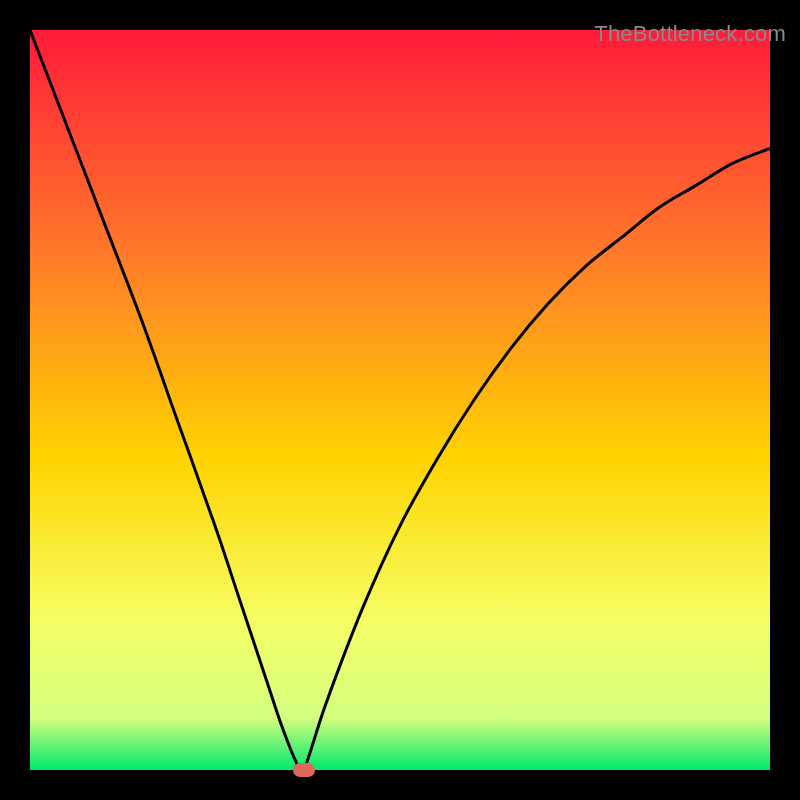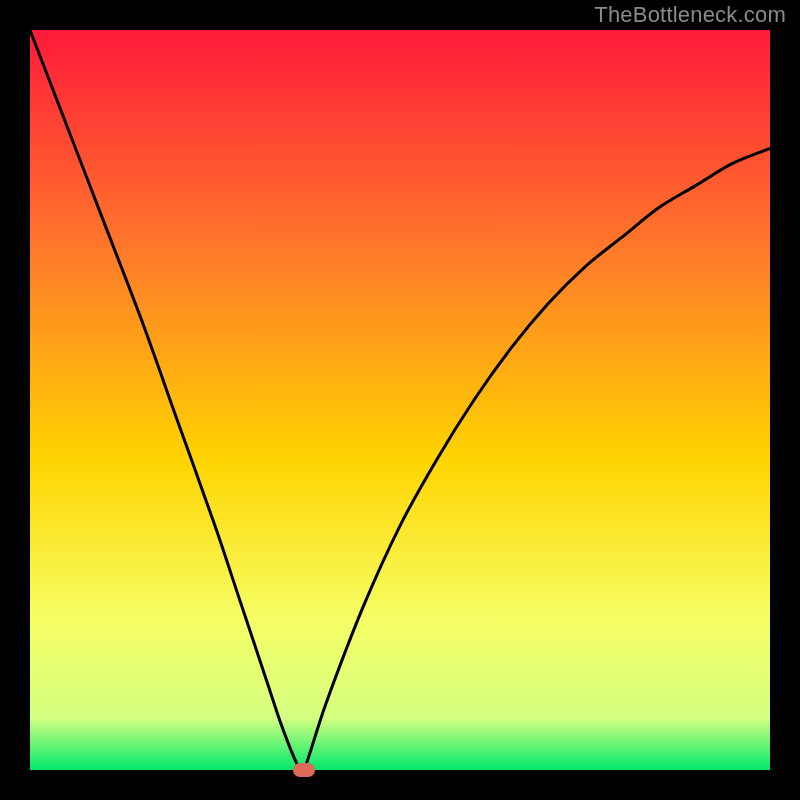--- a/index.html
+++ b/index.html
@@ -21,21 +21,21 @@
   }
   .plot-area {
     position: absolute;
     left: 0;
     top: 0;
     width: 740px;
     height: 740px;
   }
   .watermark {
     position: absolute;
-    top: 2px;
+    top: 21px;
     right: 14px;
     color: #8a8a8a;
     font-size: 22px;
     font-weight: 400;
     letter-spacing: 0.2px;
   }
   .marker {
     position: absolute;
     width: 22px;
     height: 14px;

